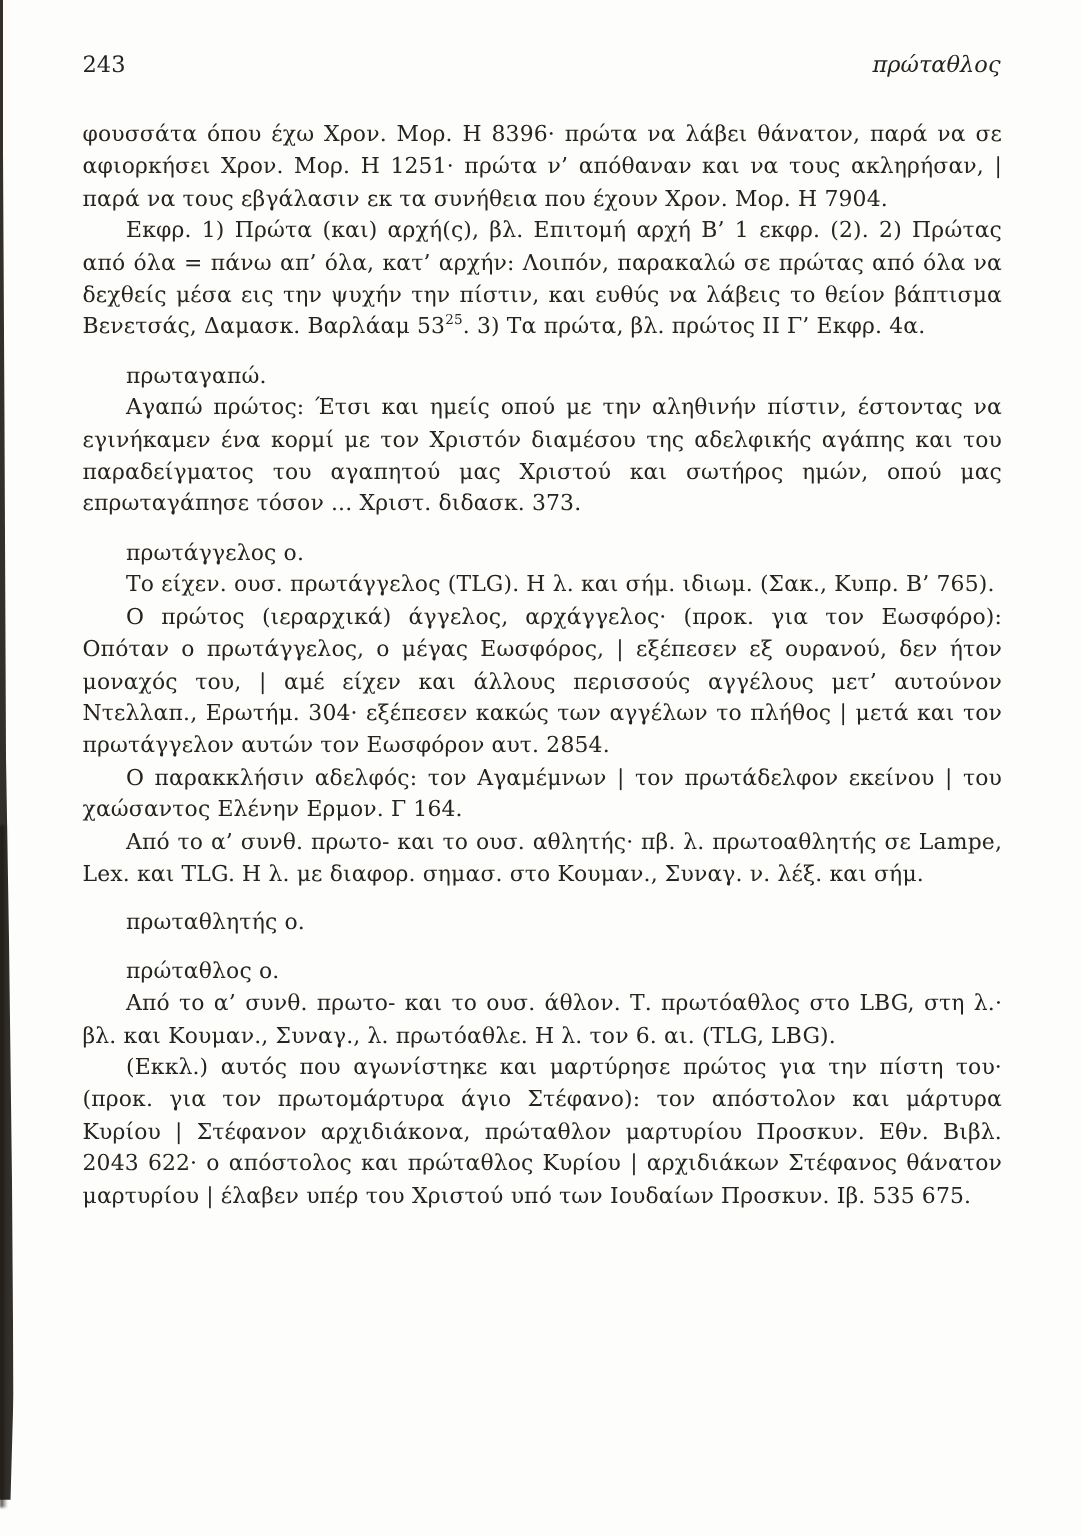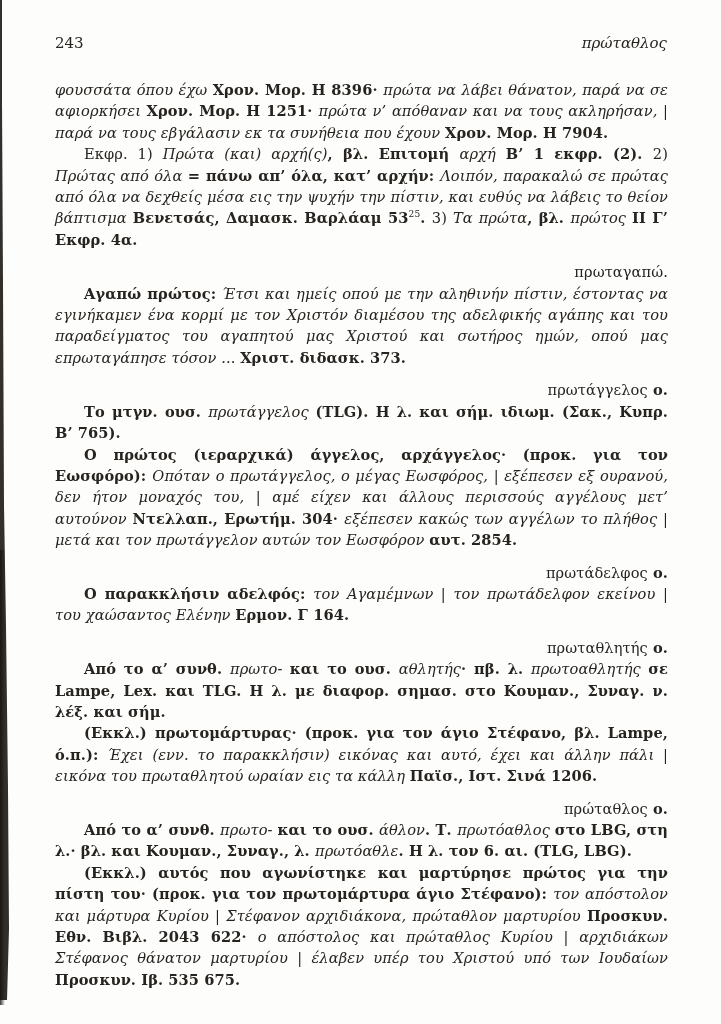--- a/index.html
+++ b/index.html
@@ -36,23 +36,23 @@
     position:absolute;top:79px;left:55px;width:613px;
   }
   .content p{
     margin:0;
     font-size:14.6px;
     line-height:21.4px;
     text-align:justify;
     letter-spacing:.1px;
   }
   p.indent{text-indent:29px;}
-  p.headword{margin-top:11px;text-align:right;}
-  .seg-r{font-style:normal;font-weight:bold;}
-  .seg-i{font-style:italic;margin-top:16px;}
+  p.headword{margin-top:11px;text-align:left;}
+  .seg-r{font-style:normal;font-weight:normal;}
+  .seg-i{margin-top:16px;}
   .seg-b{font-weight:normal;}
   .seg-sup{vertical-align:super;font-size:.62em;line-height:0;}
 </style>
 </head>
 <body>
 
 <div class="page">
   <div class="scan-edge"></div>
   <div class="scan-edge2"></div>
 
@@ -60,24 +60,22 @@
     <span class="page-number">243</span>
     <span class="running-head">πρώταθλος</span>
   </div>
 
   <div class="content" id="content">
       <p class="body-para"><span class="seg-i">φουσσάτα όπου έχω </span><span class="seg-r">Χρον. Μορ. Η 8396· </span><span class="seg-i">πρώτα να λάβει θάνατον, παρά να σε αφιορκήσει </span><span class="seg-r">Χρον. Μορ. Η 1251· </span><span class="seg-i">πρώτα ν’ απόθαναν και να τους ακληρήσαν, | παρά να τους εβγάλασιν εκ τα συνήθεια που έχουν </span><span class="seg-r">Χρον. Μορ. Η 7904.</span></p>
       <p class="indent body-para"><span class="seg-b">Εκφρ. 1) </span><span class="seg-i">Πρώτα (και) αρχή(ς)</span><span class="seg-r">, βλ. Επιτομή </span><span class="seg-i">αρχή </span><span class="seg-r">Β’ 1 εκφρ. (2). </span><span class="seg-b">2) </span><span class="seg-i">Πρώτας από όλα </span><span class="seg-r">= πάνω απ’ όλα, κατ’ αρχήν: </span><span class="seg-i">Λοιπόν, παρακαλώ σε πρώτας από όλα να δεχθείς μέσα εις την ψυχήν την πίστιν, και ευθύς να λάβεις το θείον βάπτισμα </span><span class="seg-r">Βενετσάς, Δαμασκ. Βαρλάαμ 53</span><span class="seg-sup">25</span><span class="seg-r">. </span><span class="seg-b">3) </span><span class="seg-i">Τα πρώτα</span><span class="seg-r">, βλ. </span><span class="seg-i">πρώτος </span><span class="seg-r">ΙΙ Γ’ Εκφρ. 4α.</span></p>
       <p class="indent headword"><span class="seg-b">πρωταγαπώ.</span></p>
       <p class="indent body-para"><span class="seg-r">Αγαπώ πρώτος: </span><span class="seg-i">Έτσι και ημείς οπού με την αληθινήν πίστιν, έστοντας να εγινήκαμεν ένα κορμί με τον Χριστόν διαμέσου της αδελφικής αγάπης και του παραδείγματος του αγαπητού μας Χριστού και σωτήρος ημών, οπού μας επρωταγάπησε τόσον ... </span><span class="seg-r">Χριστ. διδασκ. 373.</span></p>
       <p class="indent headword"><span class="seg-b">πρωτάγγελος</span><span class="seg-r"> ο.</span></p>
-      <p class="indent body-para"><span class="seg-r">Το μτγν. ουσ. </span><span class="seg-i">πρωτάγγελος </span><span class="seg-r">(TLG). Η λ. και σήμ. ιδιωμ. (Σακ., Κυπρ. Β’ 765).</span></p>
+      <p class="indent body-para"><span class="seg-r">Το είχεν. ουσ. </span><span class="seg-i">πρωτάγγελος </span><span class="seg-r">(TLG). Η λ. και σήμ. ιδιωμ. (Σακ., Κυπρ. Β’ 765).</span></p>
       <p class="indent body-para"><span class="seg-r">Ο πρώτος (ιεραρχικά) άγγελος, αρχάγγελος· (προκ. για τον Εωσφόρο): </span><span class="seg-i">Οπόταν ο πρωτάγγελος, ο μέγας Εωσφόρος, | εξέπεσεν εξ ουρανού, δεν ήτον μοναχός του, | αμέ είχεν και άλλους περισσούς αγγέλους μετ’ αυτούνον </span><span class="seg-r">Ντελλαπ., Ερωτήμ. 304· </span><span class="seg-i">εξέπεσεν κακώς των αγγέλων το πλήθος | μετά και τον πρωτάγγελον αυτών τον Εωσφόρον </span><span class="seg-r">αυτ. 2854.</span></p>
-      <p class="indent headword"><span class="seg-b">πρωτάδελφος</span><span class="seg-r"> ο.</span></p>
       <p class="indent body-para"><span class="seg-r">Ο παρακκλήσιν αδελφός: </span><span class="seg-i">τον Αγαμέμνων | τον πρωτάδελφον εκείνου | του χαώσαντος Ελένην </span><span class="seg-r">Ερμον. Γ 164.</span></p>
+      <p class="indent body-para"><span class="seg-r">Από το α’ συνθ. </span><span class="seg-i">πρωτο- </span><span class="seg-r">και το ουσ. </span><span class="seg-i">αθλητής</span><span class="seg-r">· πβ. λ. </span><span class="seg-i">πρωτοαθλητής </span><span class="seg-r">σε Lampe, Lex. και TLG. Η λ. με διαφορ. σημασ. στο Κουμαν., Συναγ. ν. λέξ. και σήμ.</span></p>
       <p class="indent headword"><span class="seg-b">πρωταθλητής</span><span class="seg-r"> ο.</span></p>
-      <p class="indent body-para"><span class="seg-r">Από το α’ συνθ. </span><span class="seg-i">πρωτο- </span><span class="seg-r">και το ουσ. </span><span class="seg-i">αθλητής</span><span class="seg-r">· πβ. λ. </span><span class="seg-i">πρωτοαθλητής </span><span class="seg-r">σε Lampe, Lex. και TLG. Η λ. με διαφορ. σημασ. στο Κουμαν., Συναγ. ν. λέξ. και σήμ.</span></p>
-      <p class="indent body-para"><span class="seg-r">(Εκκλ.) πρωτομάρτυρας· (προκ. για τον άγιο Στέφανο, βλ. Lampe, ό.π.): </span><span class="seg-i">Έχει (ενν. το παρακκλήσιν) εικόνας και αυτό, έχει και άλλην πάλι | εικόνα του πρωταθλητού ωραίαν εις τα κάλλη </span><span class="seg-r">Παϊσ., Ιστ. Σινά 1206.</span></p>
       <p class="indent headword"><span class="seg-b">πρώταθλος</span><span class="seg-r"> ο.</span></p>
       <p class="indent body-para"><span class="seg-r">Από το α’ συνθ. </span><span class="seg-i">πρωτο- </span><span class="seg-r">και το ουσ. </span><span class="seg-i">άθλον</span><span class="seg-r">. Τ. </span><span class="seg-i">πρωτόαθλος </span><span class="seg-r">στο LBG, στη λ.· βλ. και Κουμαν., Συναγ., λ. </span><span class="seg-i">πρωτόαθλε</span><span class="seg-r">. Η λ. τον 6. αι. (TLG, LBG).</span></p>
       <p class="indent body-para"><span class="seg-r">(Εκκλ.) αυτός που αγωνίστηκε και μαρτύρησε πρώτος για την πίστη του· (προκ. για τον πρωτομάρτυρα άγιο Στέφανο): </span><span class="seg-i">τον απόστολον και μάρτυρα Κυρίου | Στέφανον αρχιδιάκονα, πρώταθλον μαρτυρίου </span><span class="seg-r">Προσκυν. Εθν. Βιβλ. 2043 622· </span><span class="seg-i">ο απόστολος και πρώταθλος Κυρίου | αρχιδιάκων Στέφανος θάνατον μαρτυρίου | έλαβεν υπέρ του </span><span class="seg-i">Χριστού υπό των Ιουδαίων </span><span class="seg-r">Προσκυν. Ιβ. 535 675.</span></p>
     </div>
 </div>
 
 </body></html>

